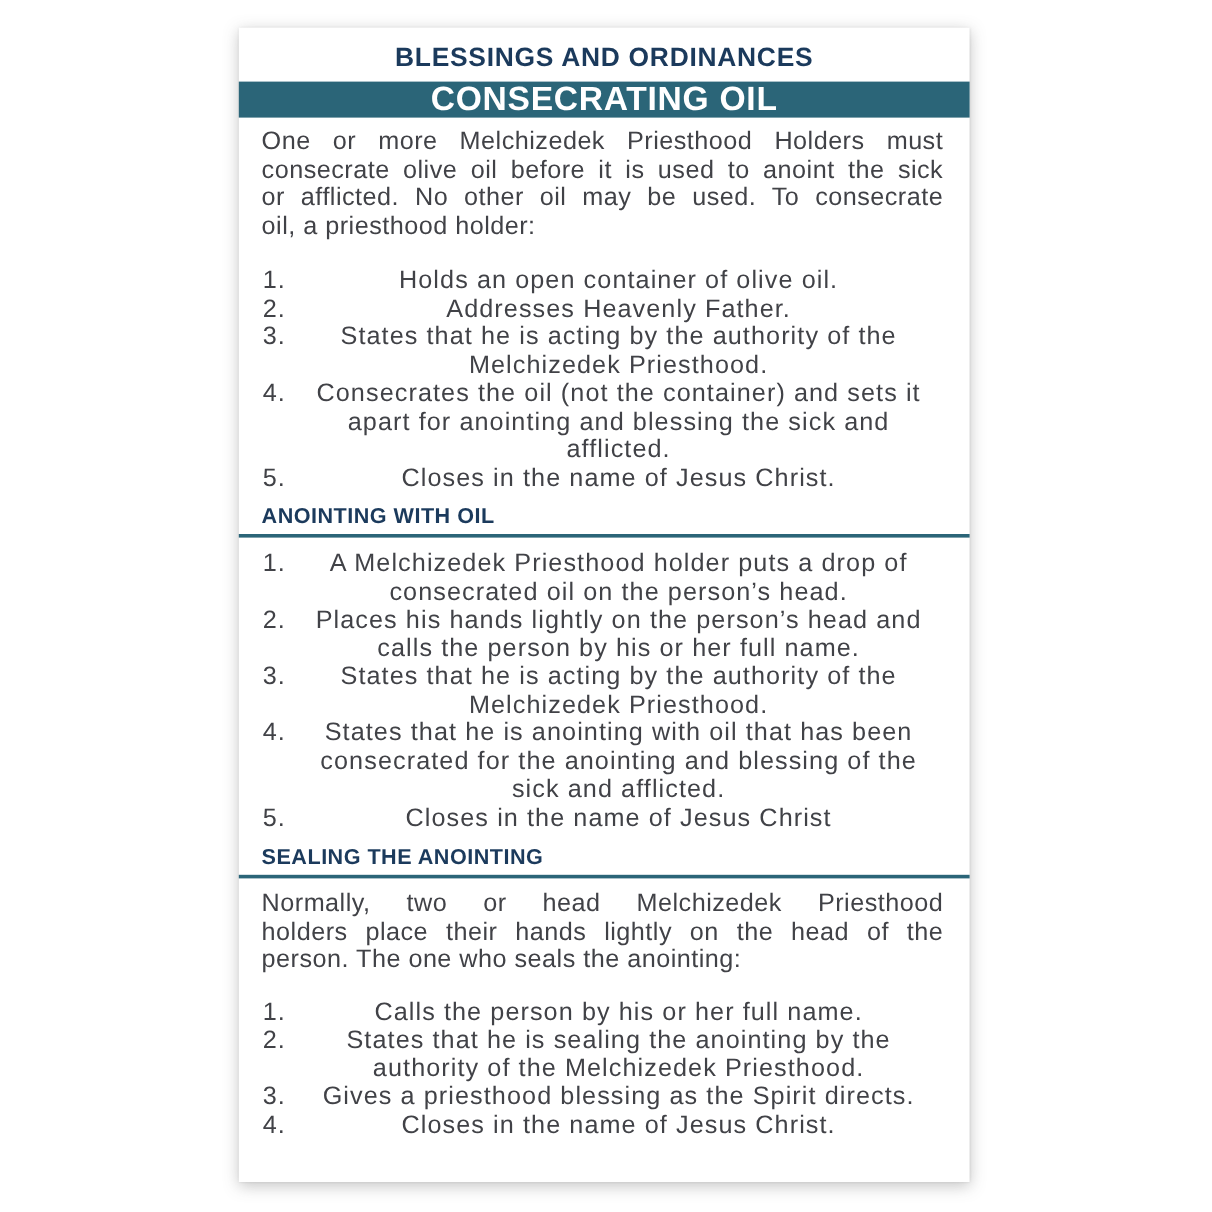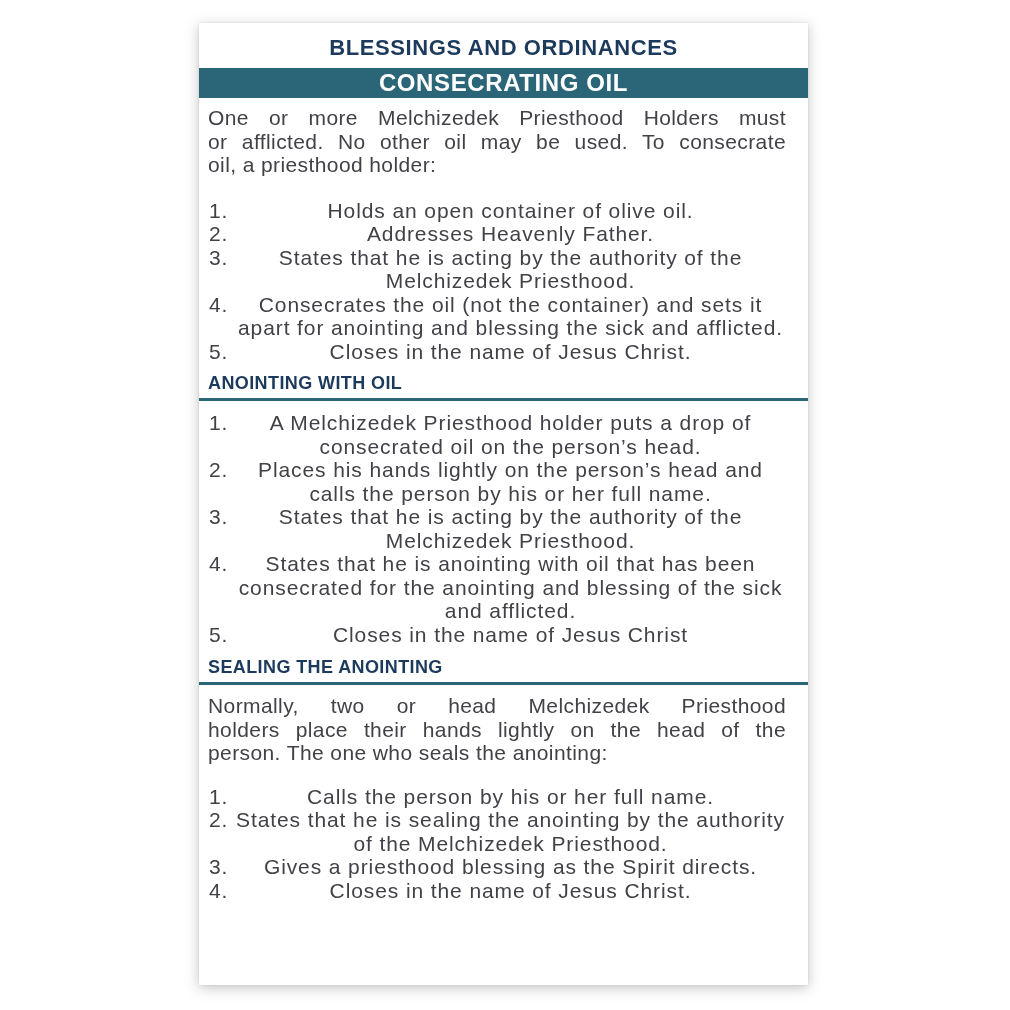--- a/index.html
+++ b/index.html
@@ -38,32 +38,33 @@
     font-weight: bold;
     letter-spacing: 0.6px;
     color: var(--navy);
   }
   .banner {
     margin-top: 7px;
     height: 30px;
     line-height: 30px;
     background: var(--teal);
     color: var(--banner-text);
-    font-size: 24px;
+    font-size: 28px;
     font-weight: bold;
     letter-spacing: 0.6px;
     text-align: center;
   }
   .banner.second { margin-top: 2px; }
   .content {
     padding-left: 9px;
     padding-right: 22px;
     color: var(--text);
     font-size: 21px;
     line-height: 23.5px;
+    margin-left: 10px;
   }
   .para { margin-top: 8px; letter-spacing: 0.4px; }
   .para.sealing-intro { margin-top: 9px; }
   .jline { text-align: justify; text-align-last: justify; }
   .jline.last { text-align-last: left; }
   ol.steps {
     margin-top: 22px;
     padding-left: 27px;
     letter-spacing: 0.9px;
     list-style: decimal outside;
@@ -92,20 +93,21 @@
 <div class="page">
   <div class="card">
 
     <div class="card-title">BLESSINGS AND ORDINANCES</div>
 
     <div class="banner">CONSECRATING OIL</div>
 
     <div class="content">
       <div class="para">
         <div class="jline">One or more Melchizedek Priesthood Holders must</div>
+        <div class="jline">consecrate olive oil before it is used to anoint the sick</div>
         <div class="jline">or afflicted. No other oil may be used. To consecrate</div>
         <div class="jline last">oil, a priesthood holder:</div>
       </div>
       <ol class="steps">
         <li>Holds an open container of olive oil.</li>
         <li>Addresses Heavenly Father.</li>
         <li>States that he is acting by the authority of the Melchizedek Priesthood.</li>
         <li>Consecrates the oil (not the container) and sets it apart for anointing and blessing the sick and afflicted.</li>
         <li>Closes in the name of Jesus Christ.</li>
       </ol>

